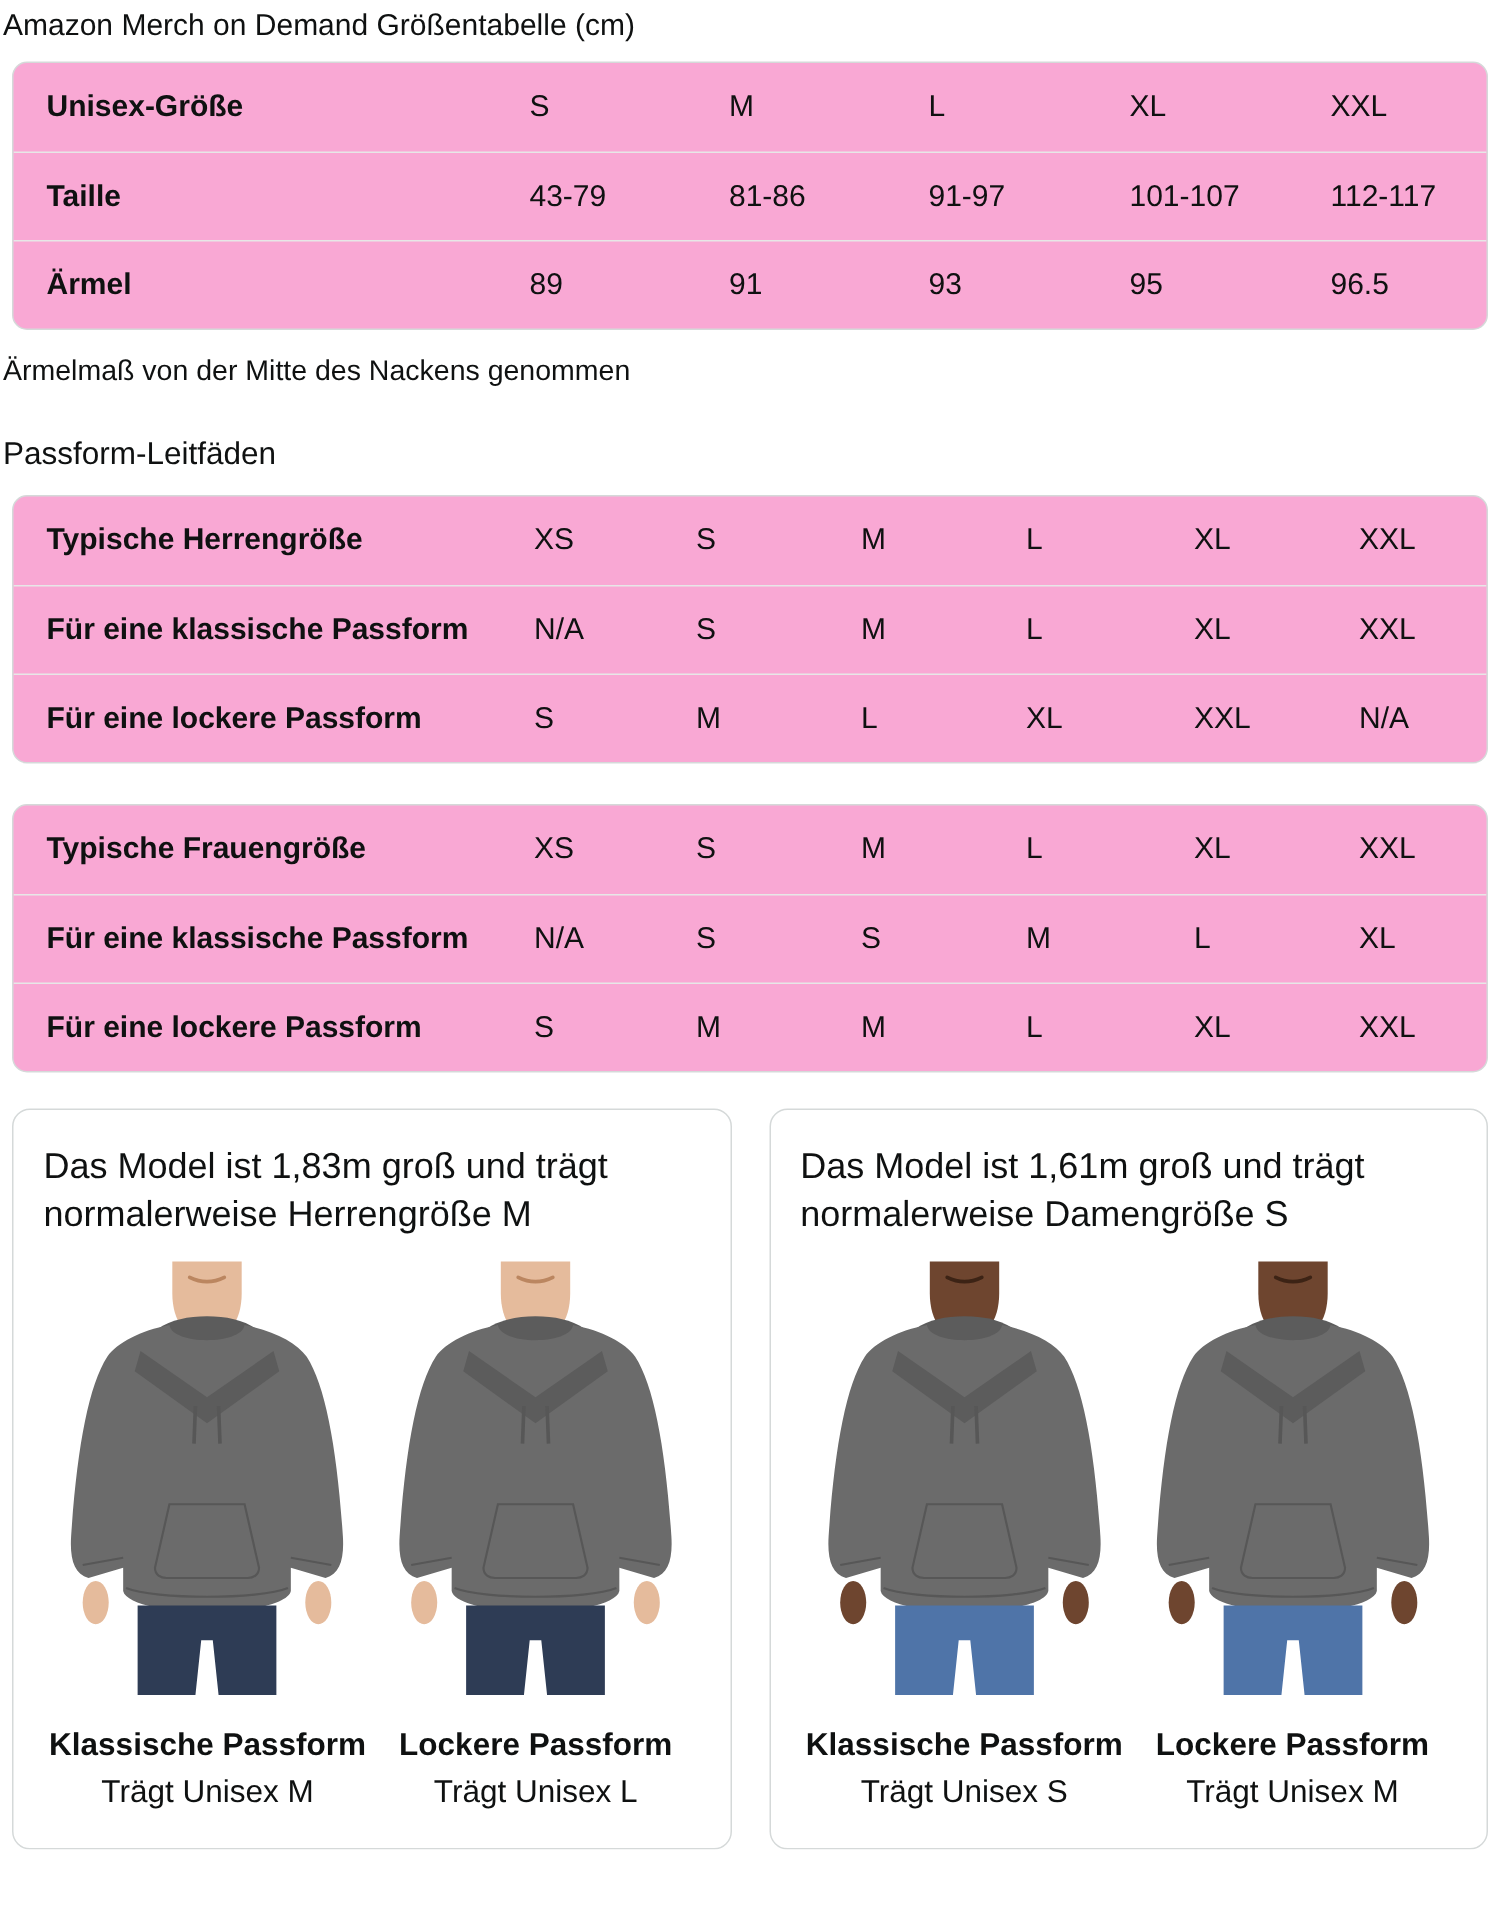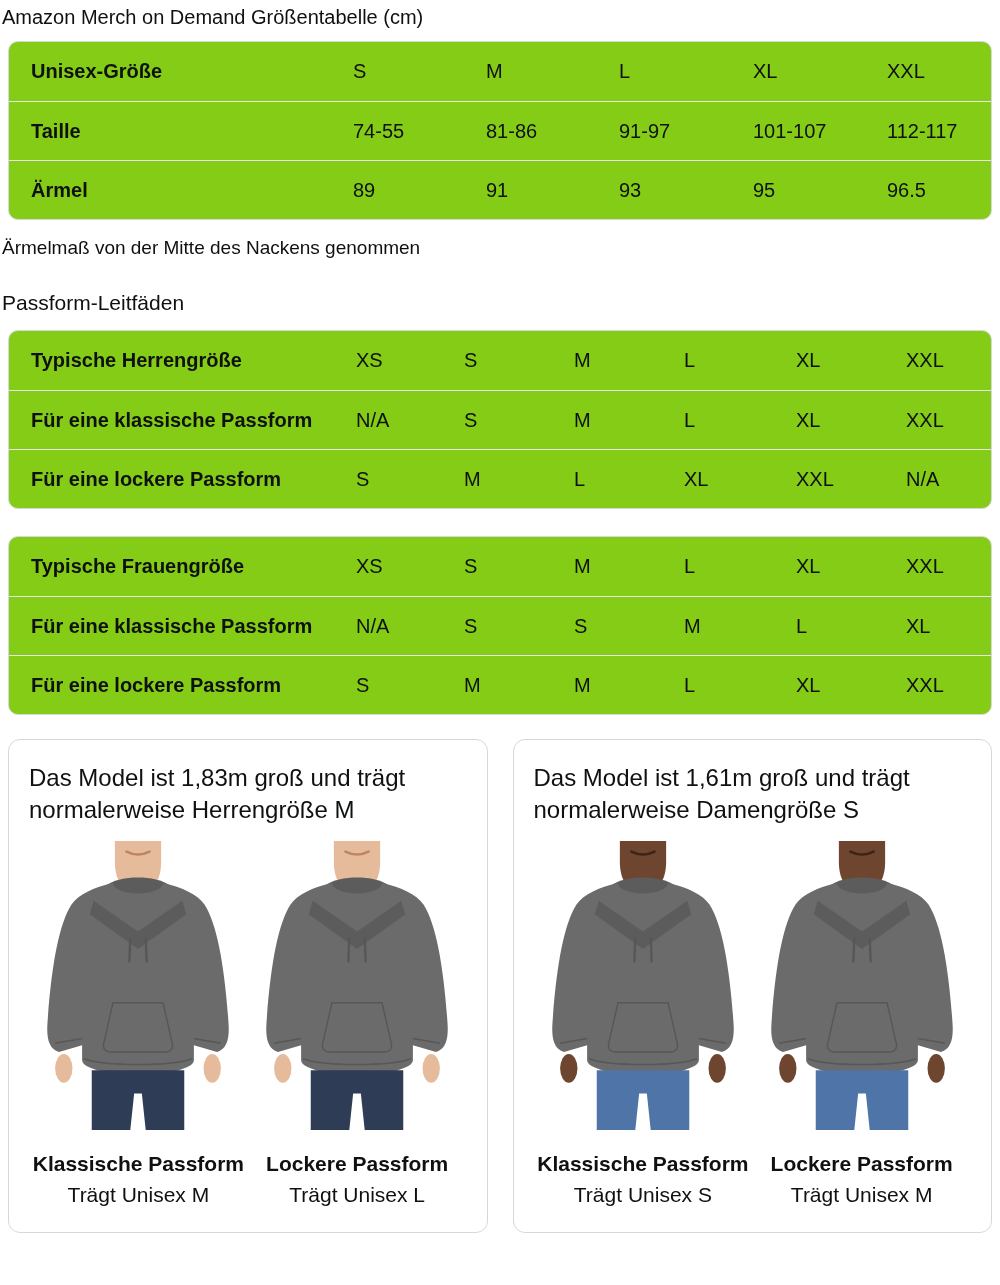--- a/index.html
+++ b/index.html
@@ -16,21 +16,21 @@
     font-size: 20px;
     font-weight: 400;
     margin: 0 0 0 2px;
     line-height: 26px;
   }
 
   .chart-table {
     margin: 11px 8px 0 8px;
     border: 1px solid var(--border, #d5d9d9);
     border-radius: 10px;
-    background: #84cc16;
+    background: #f9a8d4;
     overflow: hidden;
   }
   .trow {
     display: grid;
     align-items: center;
     height: 59px;
     padding-left: 22px;
   }
   .trow + .trow { border-top: 1px solid var(--row-divider, #e7e7e7); }
   .unisex .trow { grid-template-columns: 322px 133px 133px 134px 134px 1fr; }
@@ -121,21 +121,21 @@
     <div class="trow">
       <div class="cell label">Unisex-Größe</div>
       <div class="cell">S</div>
       <div class="cell">M</div>
       <div class="cell">L</div>
       <div class="cell">XL</div>
       <div class="cell">XXL</div>
     </div>
     <div class="trow">
       <div class="cell label">Taille</div>
-      <div class="cell">74-55</div>
+      <div class="cell">43-79</div>
       <div class="cell">81-86</div>
       <div class="cell">91-97</div>
       <div class="cell">101-107</div>
       <div class="cell">112-117</div>
     </div>
     <div class="trow">
       <div class="cell label">Ärmel</div>
       <div class="cell">89</div>
       <div class="cell">91</div>
       <div class="cell">93</div>

